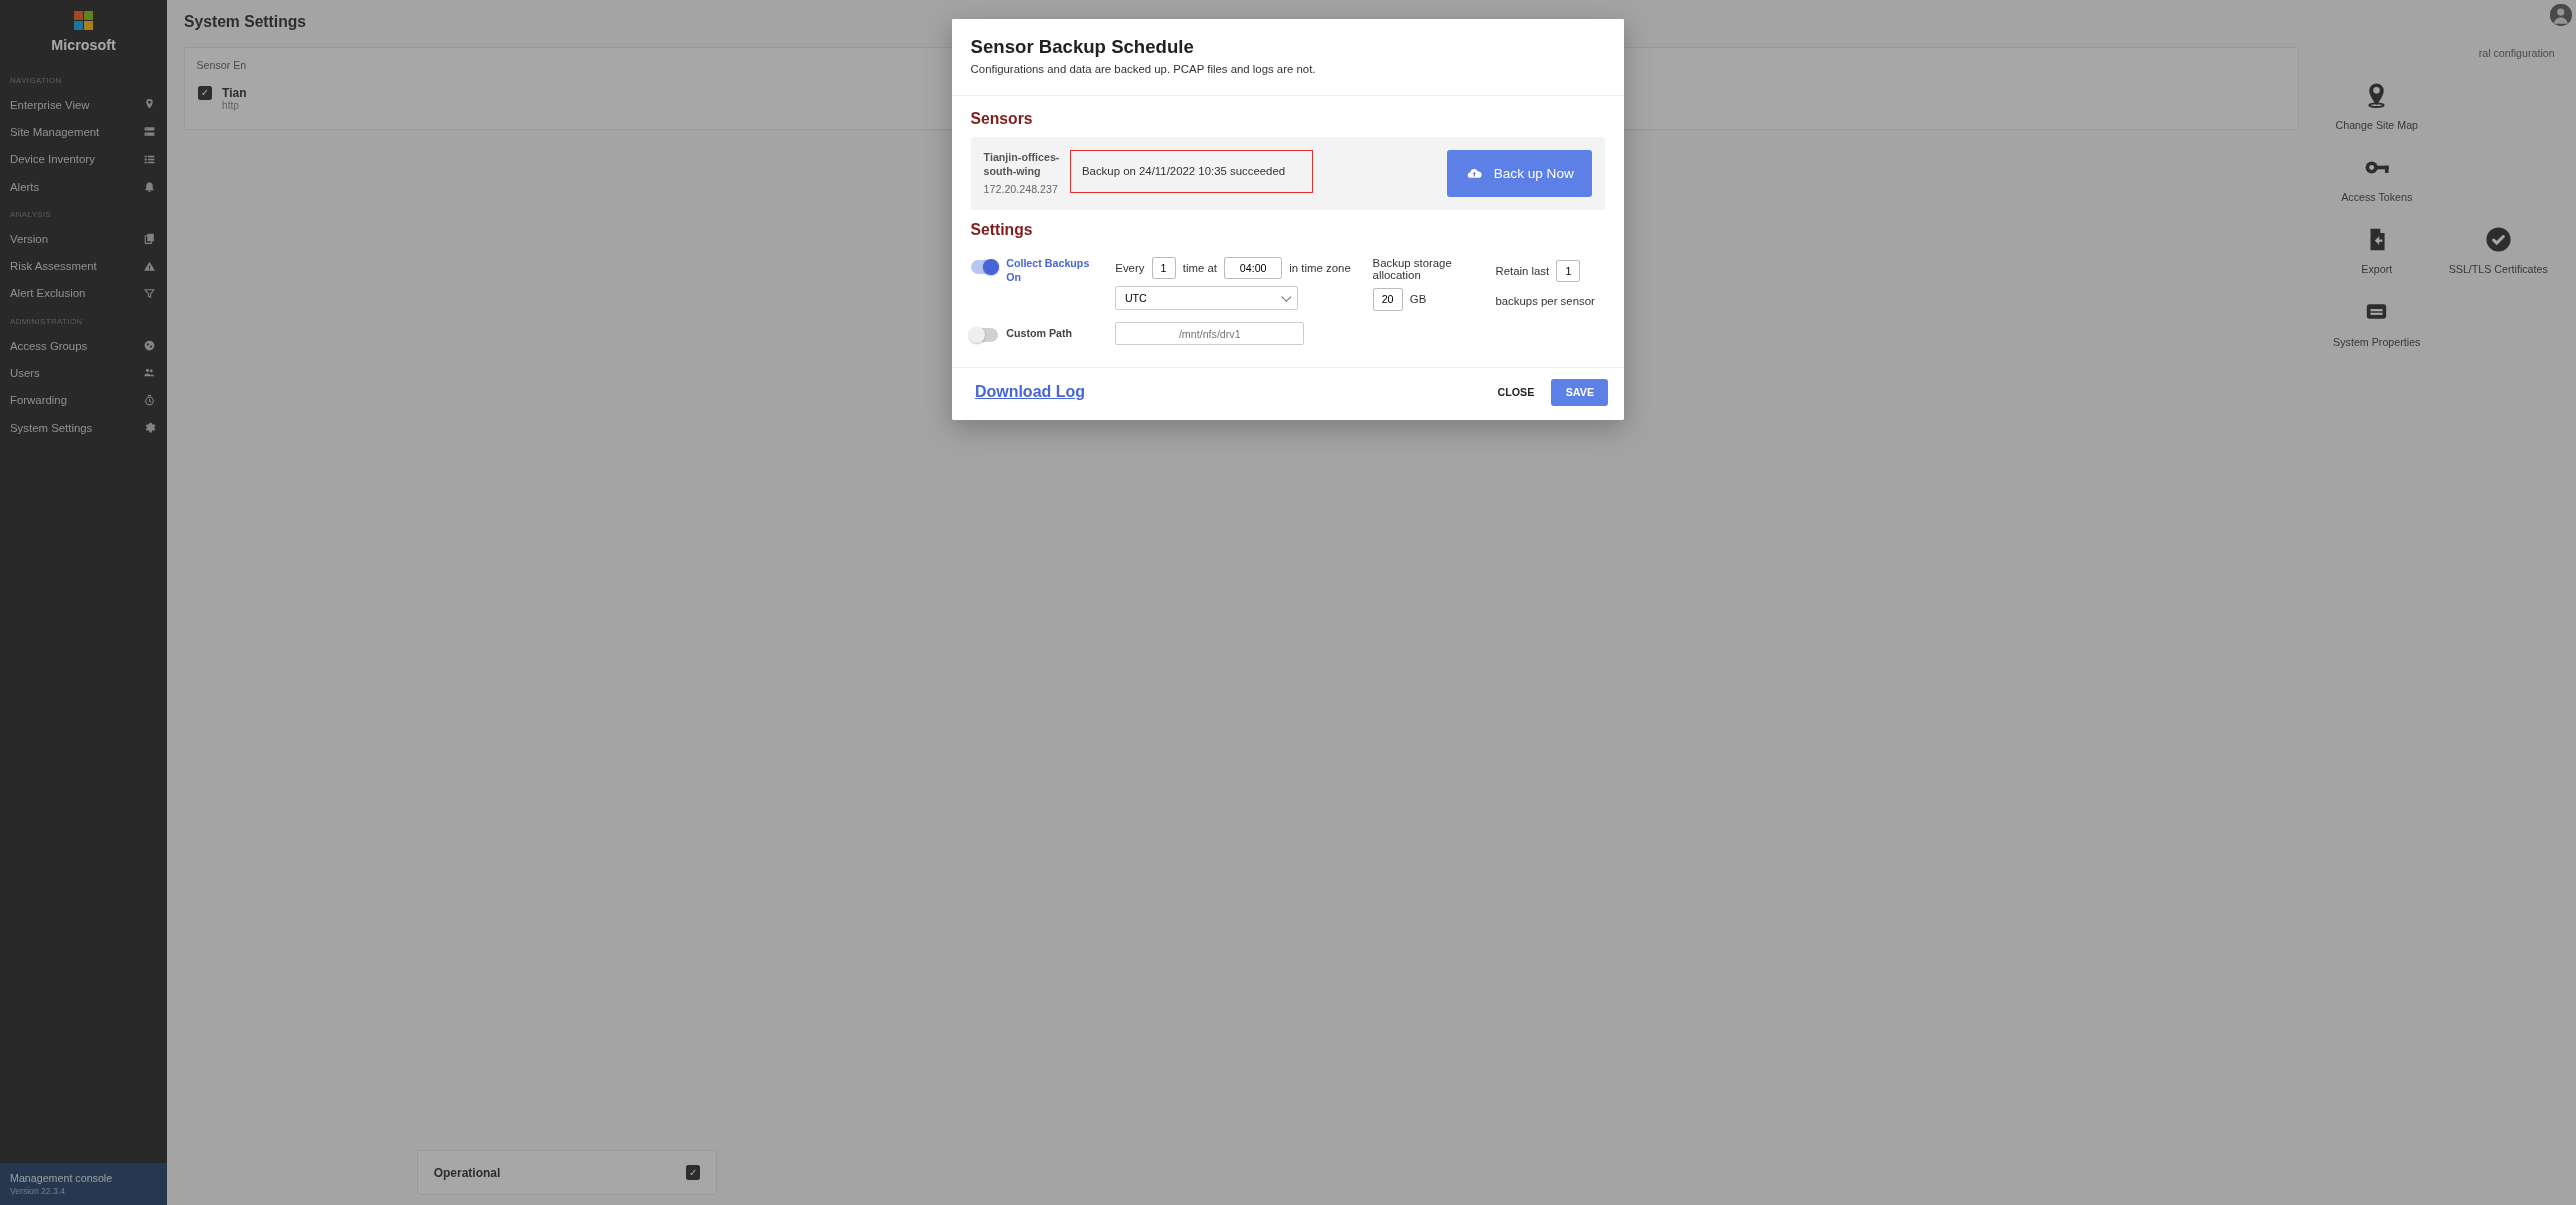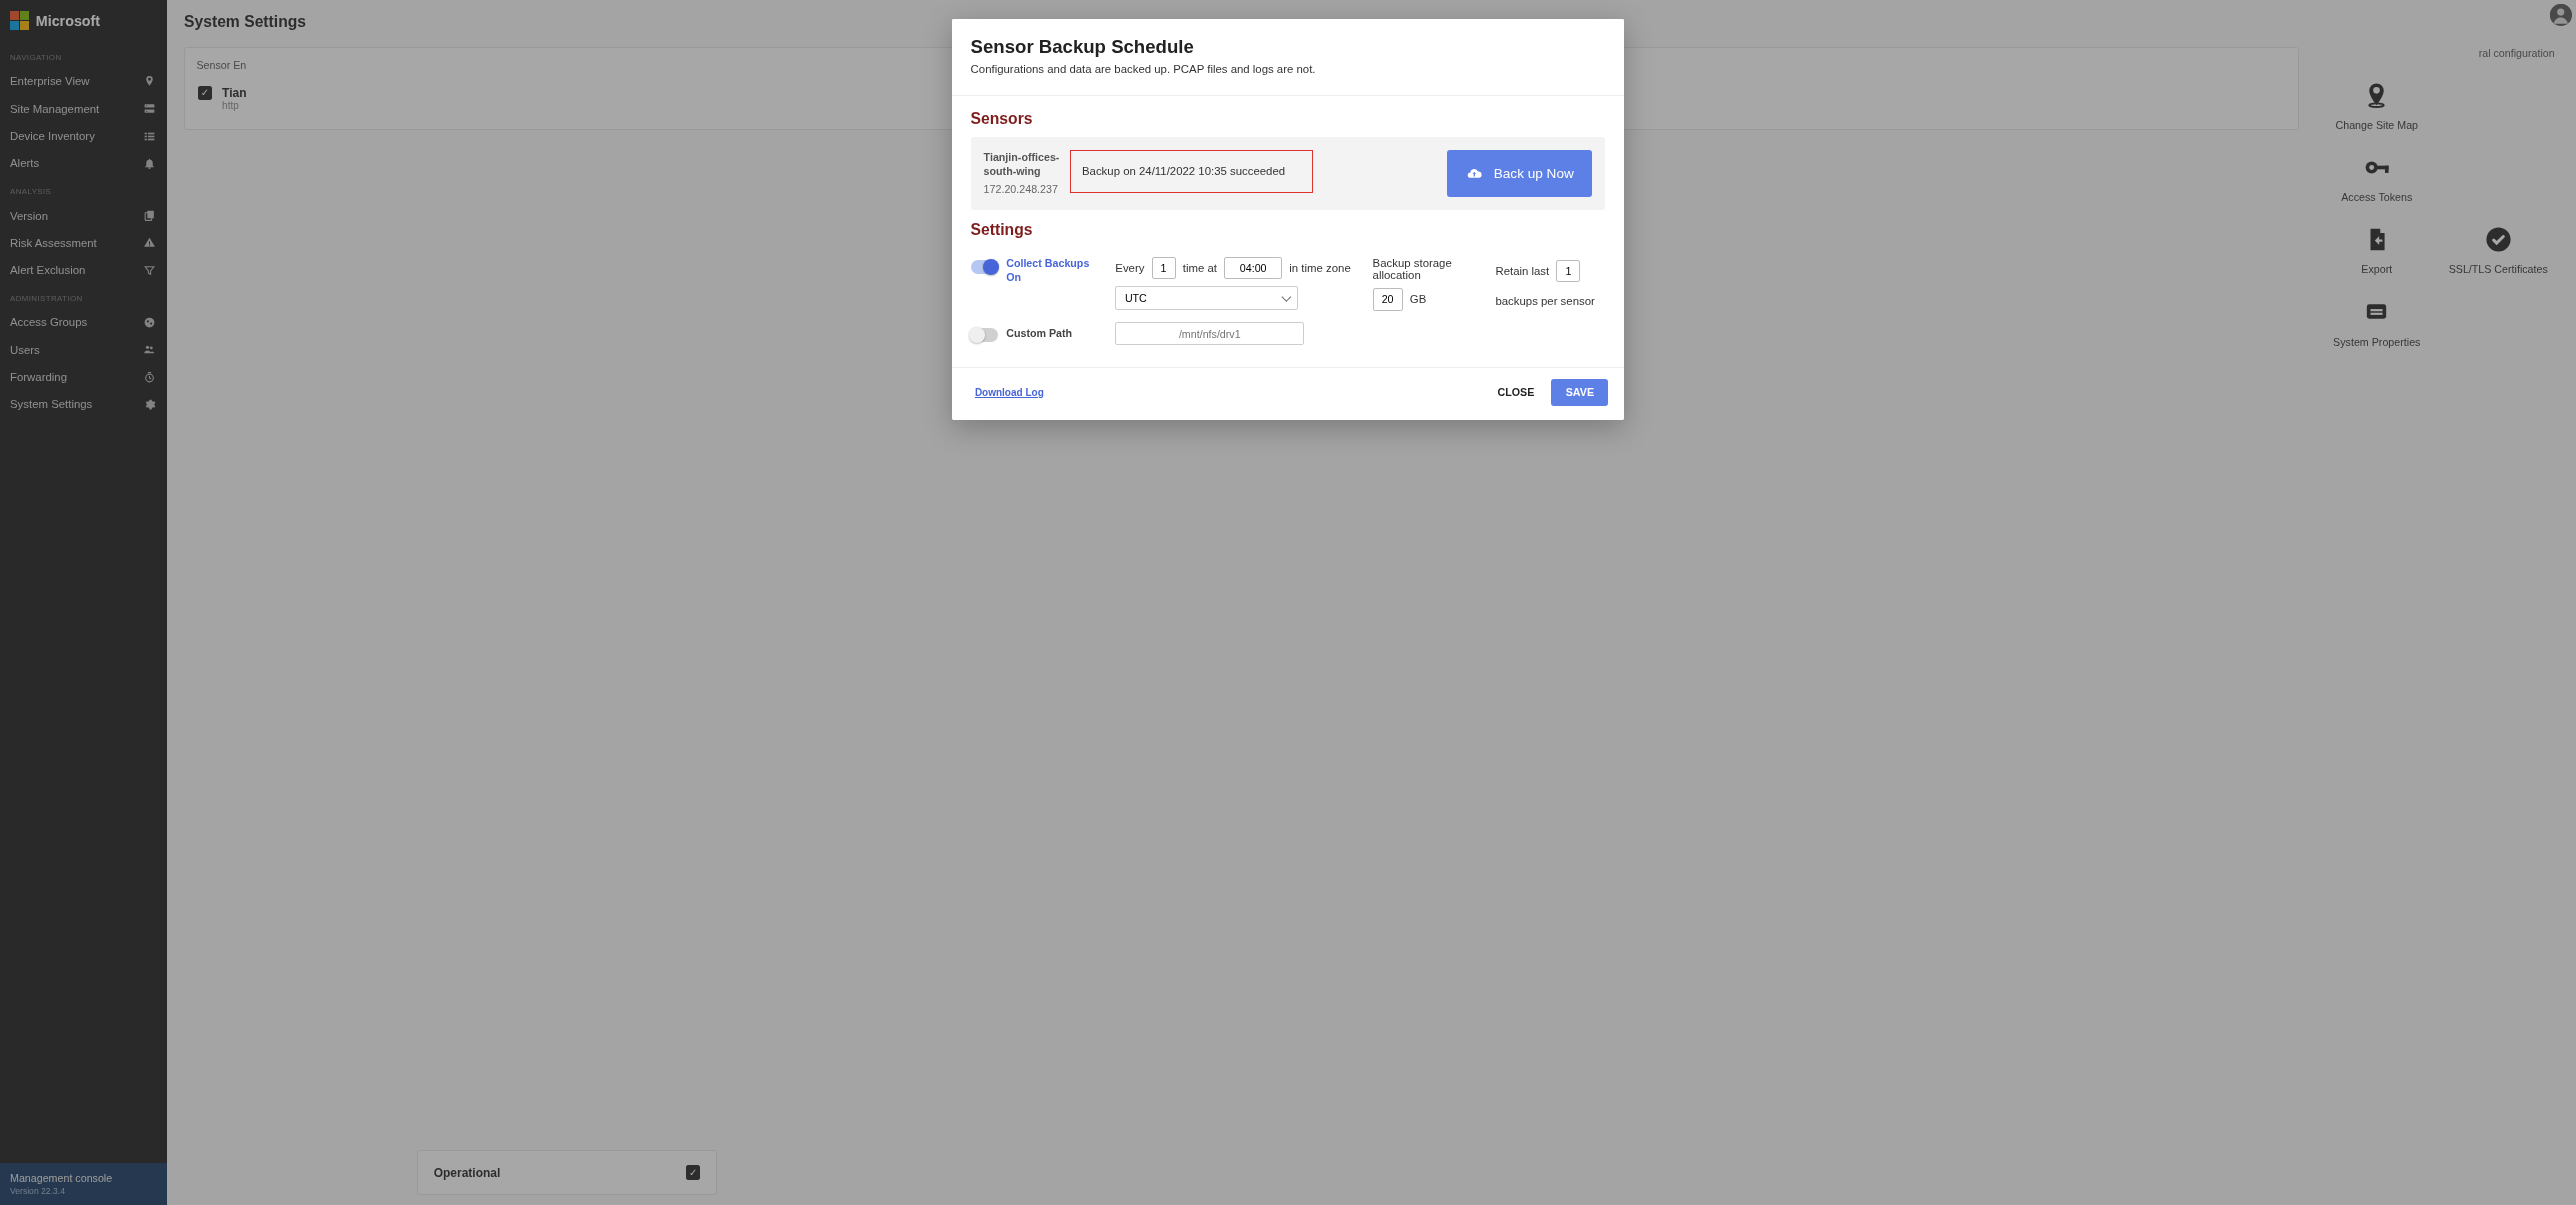--- a/index.html
+++ b/index.html
@@ -1,21 +1,21 @@
 <!DOCTYPE html>
 <html style="font-size:11.4px"><head>
 <meta charset="utf-8">
 <style>
   * { box-sizing: border-box; margin: 0; padding: 0; font-family: "Segoe UI", Arial, sans-serif; }
   html, body { width: 100%; height: 100%; overflow: hidden; }
   body { background: #f5f5f5; position: relative; }
 
   
   .sidebar { position: absolute; left: 0; top: 0; bottom: 0; width: 167px; background: #1b1b1b; color: #c9c9c9; display: flex; flex-direction: column; }
-  .brand { display: flex; align-items: center; gap: 7.2px; padding: 11.4px 10px 13px 10px; }
+  .brand { display: flex; align-items: center; gap: 7.2px; padding: 11.4px 10px 13px 10px; flex-direction: column; }
   .ms-logo { display: grid; grid-template-columns: 8.6px 8.6px; grid-template-rows: 8.6px 8.6px; gap: 1.4px; }
   .ms-logo span:nth-child(1){background:#f25022;} .ms-logo span:nth-child(2){background:#7fba00;}
   .ms-logo span:nth-child(3){background:#00a4ef;} .ms-logo span:nth-child(4){background:#ffb900;}
   .brand-name { color: #fff; font-size: 14.3px; font-weight: 600; }
   .nav-section-label { font-size: 7.9px; letter-spacing: 0.4px; color: #7a7a7a; padding: 10px 10px 5.7px; text-transform: uppercase; }
   .nav-item { display: flex; align-items: center; justify-content: space-between; padding: 7.2px 10px; color: #d4d4d4; font-size: 11.4px; cursor: pointer; }
   .nav-item .icon { color: #bdbdbd; width: 15.7px; display: flex; justify-content: center; }
   .sidebar-footer { margin-top: auto; background: #14365f; padding: 8.6px 10px; }
   .footer-title { color: #e8e8e8; font-size: 10.7px; }
   .footer-sub { color: #9fb6d1; font-size: 8.6px; margin-top: 2.9px; }
@@ -79,21 +79,21 @@
   .frow { display: flex; align-items: center; gap: 7.2px; flex-wrap: wrap; }
   .small-input { width: 24px; height: 21.5px; text-align: center; border: 0.7px solid #bbb; border-radius: 2.1px; font-size: 10.7px; }
   .time-input { width: 58px; height: 21.5px; text-align: center; border: 0.7px solid #bbb; border-radius: 2.1px; font-size: 10.7px; }
   .num-input { width: 30px; height: 23px; text-align: center; border: 0.7px solid #bbb; border-radius: 2.1px; font-size: 10.7px; }
   .tz-select { width: 183px; height: 24px; border: 0.7px solid #ccc; border-radius: 2.1px; padding: 0 21.5px 0 8.6px; font-size: 10.7px; background: #fff; appearance: none; position: relative; }
   .tz-wrap { position: relative; display: inline-block; }
   .tz-wrap::after { content: ""; position: absolute; right: 8.6px; top: 50%; width: 5.7px; height: 5.7px; border-right: 1.4px solid #666; border-bottom: 1.4px solid #666; transform: translateY(-70%) rotate(45deg); pointer-events:none;}
   .path-input { width: 189px; height: 23px; border: 0.7px solid #ccc; border-radius: 2.1px; text-align: center; font-size: 10.7px; color: #999; }
 
   .modal-footer { border-top: 0.7px solid #eee; padding: 11.4px 15.7px 14.3px; display: flex; align-items: center; }
-  .dl-link { color: #4765d8; font-size: 10px; font-weight: 600; text-decoration: underline; margin-left: 7.2px; cursor:pointer;}
+  .dl-link { color: #4765d8; font-size: 16px; font-weight: 600; text-decoration: underline; margin-left: 7.2px; cursor:pointer;}
   .footer-spacer { flex: 1; }
   .btn-text { background: none; border: none; font-size: 10.7px; font-weight: 600; color: #222; padding: 7.2px 11.4px; cursor: pointer; }
   .btn-primary { background: #5c80e6; color: #fff; border: none; border-radius: 2.9px; font-size: 10.7px; font-weight: 600; padding: 7.2px 14.3px; margin-left: 5.7px; cursor: pointer; }
 
   svg { display:block; }
 </style>
 </head>
 <body>
 
 <nav class="sidebar">

